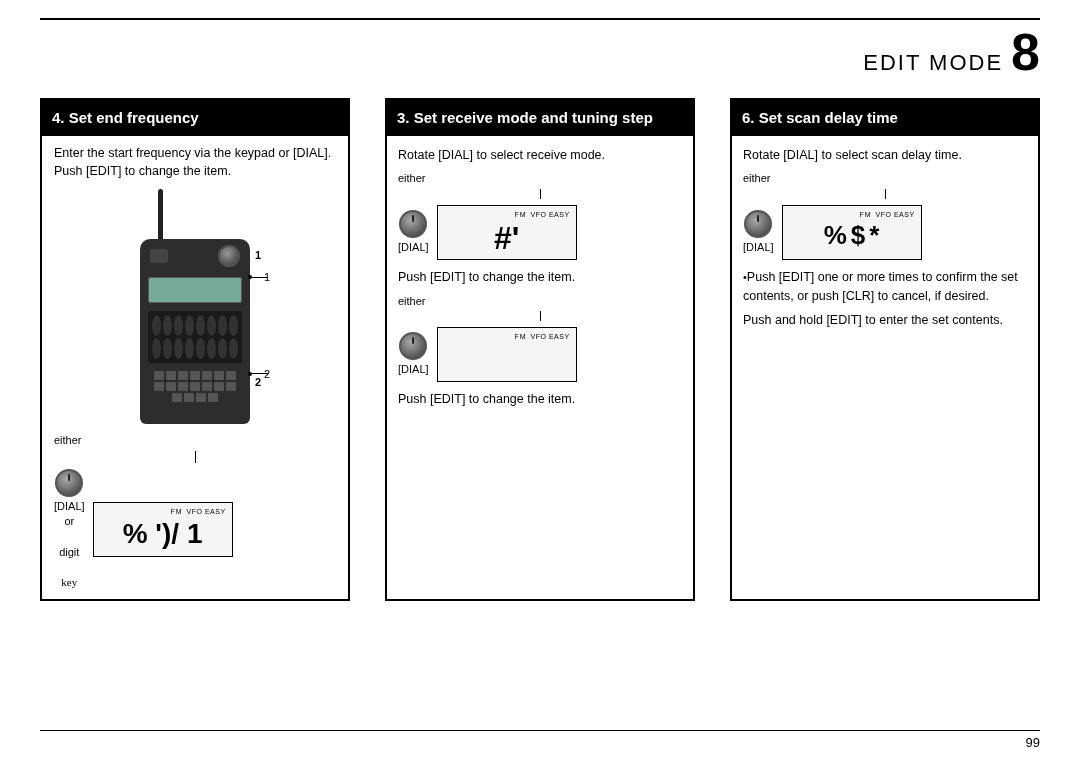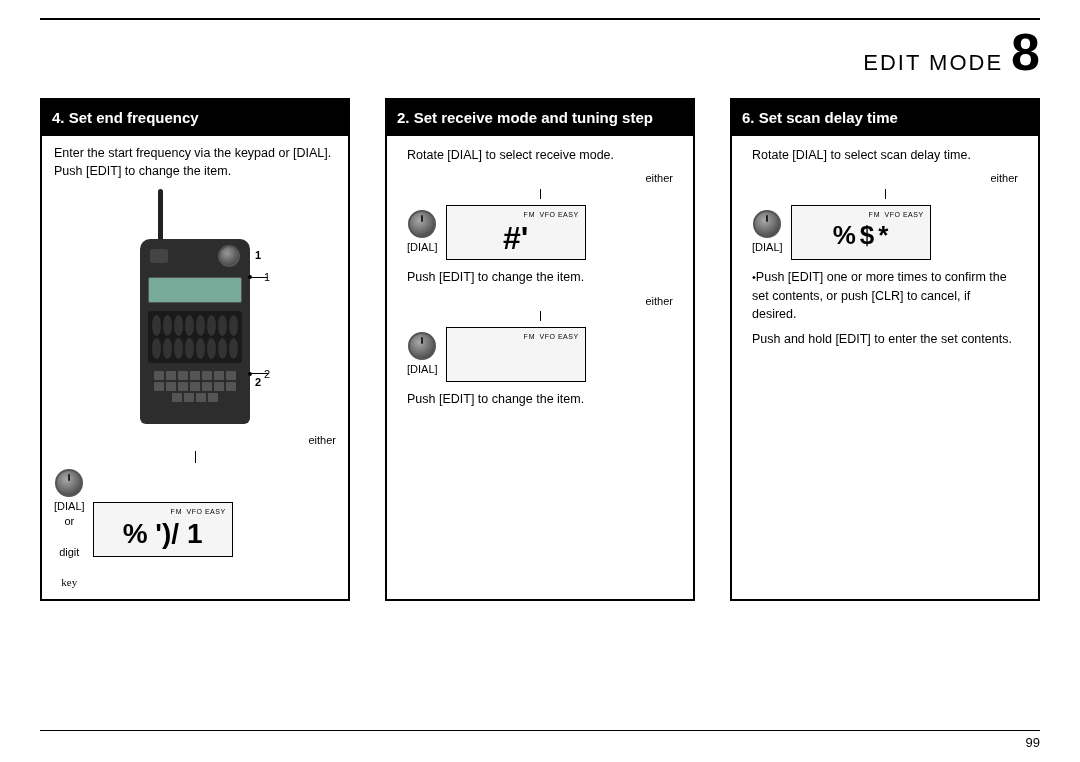--- a/index.html
+++ b/index.html
@@ -57,21 +57,21 @@
     .panel-header {
       background: #000;
       color: #fff;
       padding: 8px 10px;
       font-size: 15px;
       font-weight: bold;
       line-height: 1.3;
     }
 
     .panel-body {
-      padding: 10px 20px;
+      padding: 10px 11px;
       font-size: 12.5px;
       line-height: 1.5;
     }
 
     
     .panel4-body {
       padding: 8px 12px;
       font-size: 12.5px;
       line-height: 1.5;
     }
@@ -125,21 +125,21 @@
       font-size: 28px;
       font-weight: bold;
       display: flex;
       align-items: center;
       gap: 4px;
       line-height: 1;
     }
 
     .either-label {
       font-size: 11px;
-      text-align: right;
+      text-align: left;
       margin-bottom: 2px;
     }
 
     .either-line {
       display: flex;
       justify-content: center;
       margin-bottom: 2px;
     }
 
     
@@ -288,21 +288,21 @@
             </div>
             <div class="screen-content">% ')/ 1</div>
           </div>
         </div>
       </div>
     </div>
   </div>
 
   <div class="panel">
     <div class="panel-header">
-      <span>2. Set receive mode and
+      <span>3. Set receive mode and
     tuning step</span>
     </div>
     <div class="panel-body">
       <div class="section-text">Rotate [DIAL] to select receive mode.</div>
 
       <div style="margin-bottom:8px;">
         <div class="either-label">either</div>
         <div style="width:1px;height:10px;background:#000;margin:0 auto;"></div>
         <div class="dial-row">
           <div class="dial-label-col">

